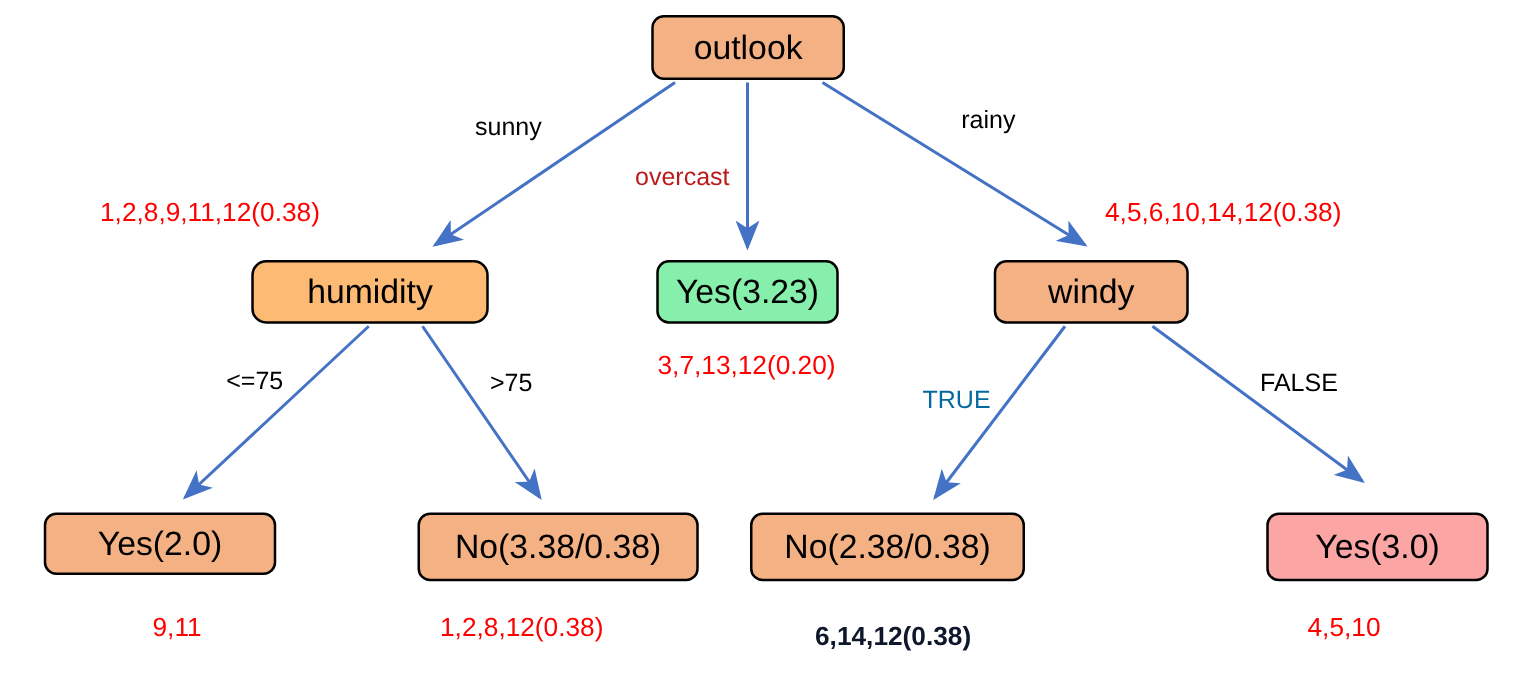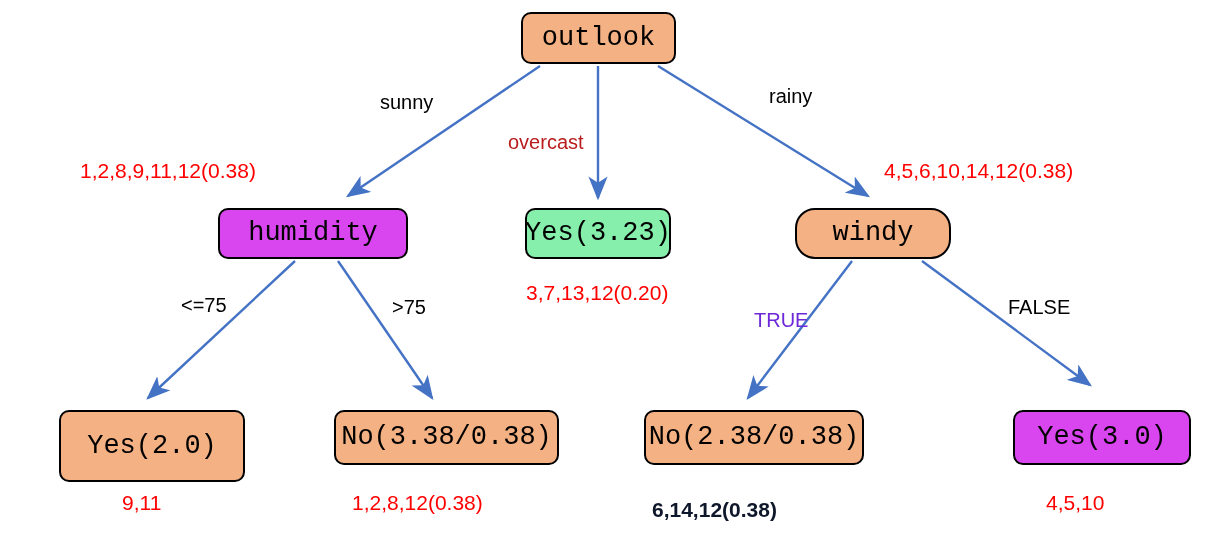--- a/index.html
+++ b/index.html
@@ -29,21 +29,21 @@
   .node {
     position: absolute;
     box-sizing: border-box;
     background: #F4B183;
     border: 2.5px solid #000000;
     border-radius: 10px;
     display: flex;
     align-items: center;
     justify-content: center;
     color: #000000;
-    font-family: Liberation Mono, monospace;
+    font-family: Liberation Sans, sans-serif;
     font-size: 27px;
     line-height: 1;
     white-space: nowrap;
   }
   .node-label {
     display: block;
     padding: 0 6px;
   }
   .edge-label {
     position: absolute;
@@ -82,49 +82,49 @@
         <line x1="338" y1="261" x2="432" y2="398" stroke="#4472C4" stroke-width="2.4" marker-end="url(#arrowhead)"></line>
         <line x1="852" y1="261" x2="748" y2="398" stroke="#4472C4" stroke-width="2.4" marker-end="url(#arrowhead)"></line>
         <line x1="922" y1="261" x2="1090" y2="385" stroke="#4472C4" stroke-width="2.4" marker-end="url(#arrowhead)"></line>
       </g>
   </svg>
 
   <div id="node-layer">
       <div class="node" style="left: 521px; top: 12px; width: 155px; height: 52px; background: rgb(244, 177, 131); border-color: rgb(0, 0, 0);">
         <span class="node-label">outlook</span>
       </div>
-      <div class="node" style="left: 218px; top: 208px; width: 190px; height: 51px; background: #d946ef; border-color: rgb(0, 0, 0);">
+      <div class="node" style="left: 201px; top: 208px; width: 190px; height: 51px; background: #fdba74; border-color: rgb(0, 0, 0); border-radius: 12px;">
         <span class="node-label">humidity</span>
       </div>
       <div class="node" style="left: 525px; top: 208px; width: 146px; height: 51px; background: #86efac; border-color: rgb(0, 0, 0);">
         <span class="node-label">Yes(3.23)</span>
       </div>
-      <div class="node" style="left: 795px; top: 208px; width: 156px; height: 51px; background: rgb(244, 177, 131); border-color: rgb(0, 0, 0); border-radius: 20px;">
+      <div class="node" style="left: 795px; top: 208px; width: 156px; height: 51px; background: rgb(244, 177, 131); border-color: rgb(0, 0, 0);">
         <span class="node-label">windy</span>
       </div>
-      <div class="node" style="left: 35px; top: 410px; width: 186px; height: 72px; background: rgb(244, 177, 131); border-color: rgb(0, 0, 0); margin-left: 24px;">
+      <div class="node" style="left: 35px; top: 410px; width: 186px; height: 50px; background: rgb(244, 177, 131); border-color: rgb(0, 0, 0);">
         <span class="node-label">Yes(2.0)</span>
       </div>
       <div class="node" style="left: 334px; top: 410px; width: 225px; height: 55px; background: rgb(244, 177, 131); border-color: rgb(0, 0, 0);">
         <span class="node-label">No(3.38/0.38)</span>
       </div>
-      <div class="node" style="left: 644px; top: 410px; width: 220px; height: 55px; background: rgb(244, 177, 131); border-color: rgb(0, 0, 0);">
+      <div class="node" style="left: 600px; top: 410px; width: 220px; height: 55px; background: rgb(244, 177, 131); border-color: rgb(0, 0, 0);">
         <span class="node-label">No(2.38/0.38)</span>
       </div>
-      <div class="node" style="left: 1013px; top: 410px; width: 178px; height: 55px; background: #d946ef; border-color: rgb(0, 0, 0);">
+      <div class="node" style="left: 1013px; top: 410px; width: 178px; height: 55px; background: #fca5a5; border-color: rgb(0, 0, 0);">
         <span class="node-label">Yes(3.0)</span>
       </div>
     </div>
   <div id="edge-label-layer">
       <div class="edge-label" style="left: 380px; top: 92px; color: rgb(0, 0, 0);">sunny</div>
       <div class="edge-label" style="left: 508px; top: 132px; color: #b91c1c;">overcast</div>
       <div class="edge-label" style="left: 752px; top: 86px; color: rgb(0, 0, 0); margin-left: 17px;">rainy</div>
       <div class="edge-label" style="left: 181px; top: 295px; color: rgb(0, 0, 0);">&lt;=75</div>
       <div class="edge-label" style="left: 392px; top: 297px; color: rgb(0, 0, 0);">&gt;75</div>
-      <div class="edge-label" style="left: 738px; top: 310px; color: #6d28d9; margin-left: 16px;">TRUE</div>
+      <div class="edge-label" style="left: 738px; top: 310px; color: #0369a1;">TRUE</div>
       <div class="edge-label" style="left: 1008px; top: 297px; color: rgb(0, 0, 0);">FALSE</div>
     </div>
   <div id="annotation-layer">
       <div class="note" style="left: 80px; top: 160px; color: rgb(255, 0, 0);">1,2,8,9,11,12(0.38)</div>
       <div class="note" style="left: 884px; top: 160px; color: rgb(255, 0, 0);">4,5,6,10,14,12(0.38)</div>
       <div class="note" style="left: 526px; top: 282px; color: rgb(255, 0, 0);">3,7,13,12(0.20)</div>
       <div class="note" style="left: 78px; top: 492px; color: rgb(255, 0, 0); margin-left: 44px;">9,11</div>
       <div class="note" style="left: 352px; top: 492px; color: rgb(255, 0, 0);">1,2,8,12(0.38)</div>
       <div class="note" style="left: 652px; top: 499px; color: #0f172a; font-weight: bold;">6,14,12(0.38)</div>
       <div class="note" style="left: 1046px; top: 492px; color: rgb(255, 0, 0);">4,5,10</div>

